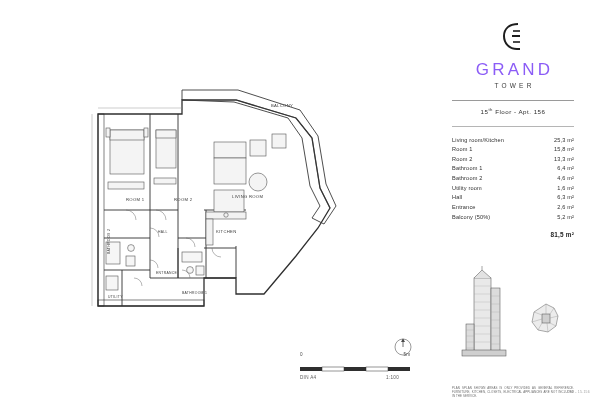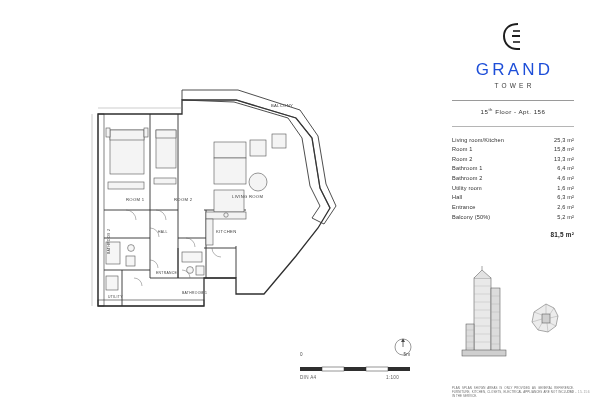--- a/index.html
+++ b/index.html
@@ -36,21 +36,21 @@
   .logo-mark {
     display: block;
     margin: 0 auto 8px auto;
     width: 26px;
     height: 30px;
   }
   .brand-name {
     font-size: 17px;
     letter-spacing: 3.2px;
     font-weight: 400;
-    color: #1d4ed8;
+    color: #8b5cf6;
     margin: 0 0 2px 0;
     padding-left: 3px;
   }
   .brand-sub {
     font-size: 6.5px;
     letter-spacing: 3.2px;
     color: #3a3a3a;
     margin: 0;
     padding-left: 3px;
   }

